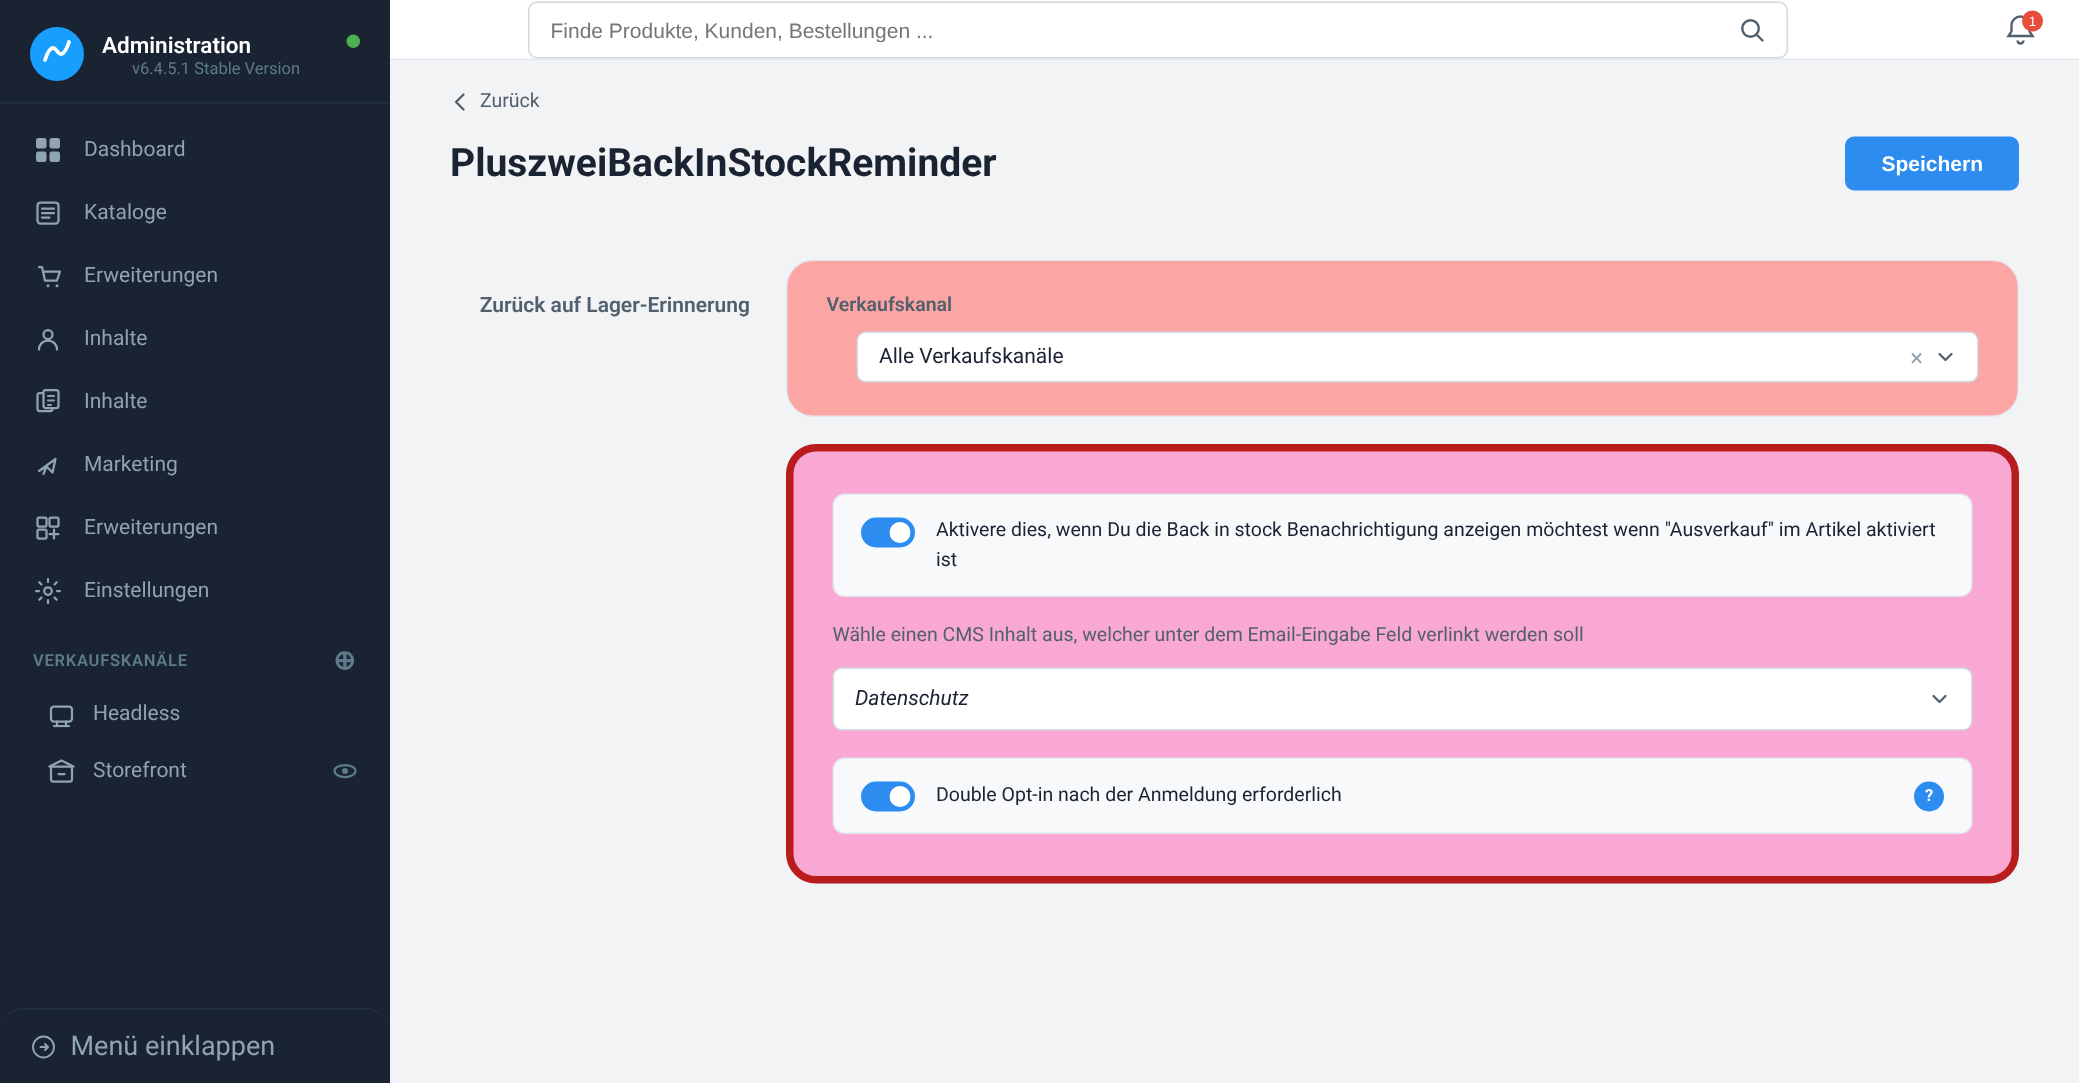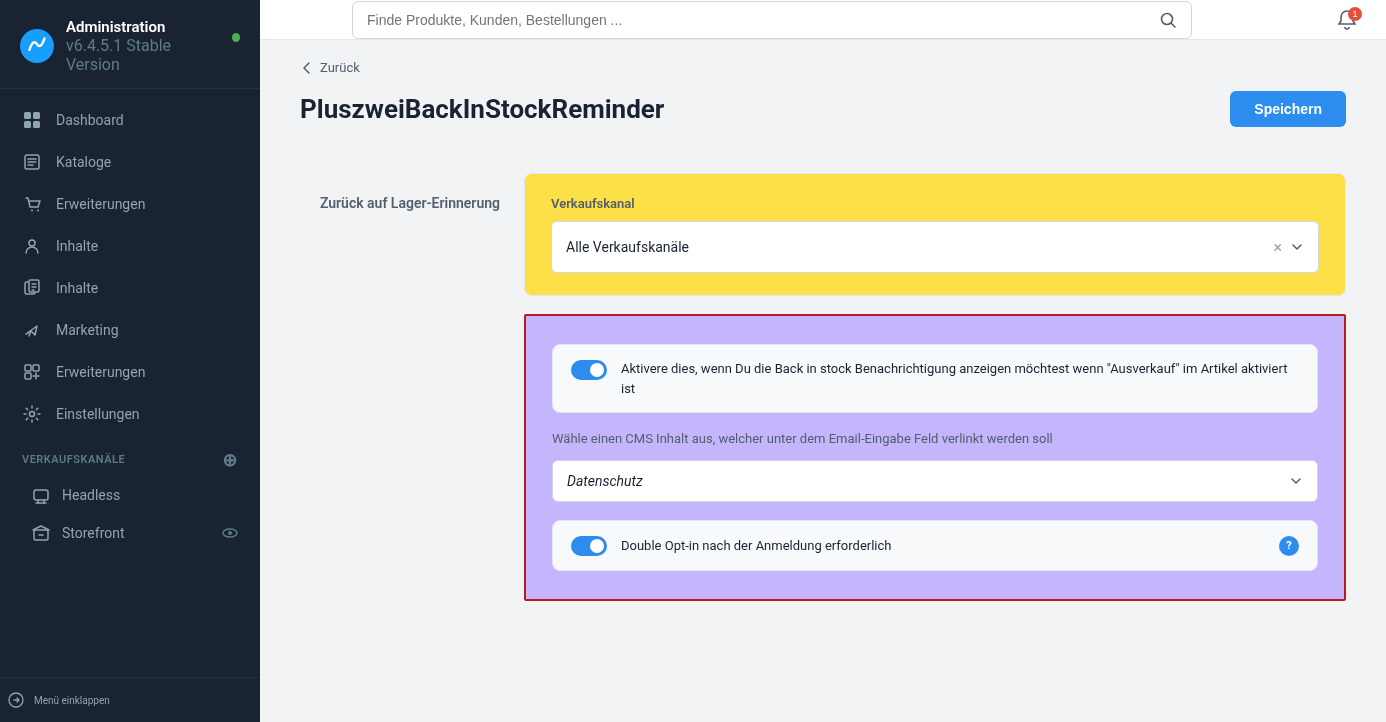--- a/index.html
+++ b/index.html
@@ -21,21 +21,21 @@
       align-items: center;
       gap: 12px;
       border-bottom: 1px solid #243043;
     }
     .sidebar-logo {
       width: 36px;
       height: 36px;
     }
     .sidebar-title-block { display: flex; flex-direction: column; }
     .sidebar-title { color: #fff; font-size: 15px; font-weight: 600; }
-    .sidebar-version { color: #5c7a8a; font-size: 16px; }
+    .sidebar-version { color: #5c7a8a; font-size: 11px; margin-left: 20px; }
     .sidebar-status-dot {
       width: 9px; height: 9px; background: #4caf50; border-radius: 50%;
       margin-left: auto; margin-top: -18px;
     }
     .sidebar-nav { flex: 1; overflow-y: auto; padding: 10px 0; }
     .nav-item {
       display: flex; align-items: center; gap: 14px;
       padding: 11px 22px; cursor: pointer; font-size: 14px; color: #8fa3b1;
       transition: background 0.15s;
     }
@@ -47,23 +47,23 @@
       display: flex; align-items: center; justify-content: space-between;
     }
     .nav-section-title .plus-icon { font-size: 18px; color: #5c7a8a; cursor: pointer; }
     .sub-nav-item {
       display: flex; align-items: center; gap: 12px;
       padding: 10px 22px 10px 32px; cursor: pointer; font-size: 14px; color: #8fa3b1;
     }
     .sub-nav-item .sub-nav-icon { width: 18px; height: 18px; flex-shrink: 0; }
     .sub-nav-eye { margin-left: auto; color: #5c7a8a; }
     .sidebar-footer {
-      padding: 14px 8px; border-top: 1px solid #243043;
+      padding: 14px 21px; border-top: 1px solid #243043;
       display: flex; align-items: center; gap: 10px;
-      color: #8fa3b1; font-size: 10px; cursor: pointer;
+      color: #8fa3b1; font-size: 18px; cursor: pointer; border-radius: 16px;
     }
 
     
     .main { flex: 1; display: flex; flex-direction: column; overflow: hidden; }
 
     
     .topbar {
       background: #fff; border-bottom: 1px solid #e3e8ee;
       padding: 10px 28px; display: flex; align-items: center; gap: 16px;
       height: 40px;
@@ -101,32 +101,32 @@
       display: flex; align-items: center; justify-content: space-between; margin-bottom: 46px;
     }
     .page-title { font-size: 26px; font-weight: 700; color: #1a2332; }
 
     .save-button {
       background: #2d8cf0; color: #fff; border: none; border-radius: 6px;
       padding: 10px 24px; font-size: 14px; font-weight: 600; cursor: pointer;
     }
 
     .card {
-      background: #fde047; border: 1px solid #e3e8ee; border-radius: 8px;
+      background: #fca5a5; border: 1px solid #e3e8ee; border-radius: 18px;
       margin-bottom: 18px; overflow: hidden;
     }
     .card-inner { padding: 22px 26px; }
 
     .form-label {
       font-size: 13px; font-weight: 600; color: #52606d; margin-bottom: 10px;
     }
     .select-wrapper {
       border: 1px solid #d1d8e0; border-radius: 6px;
-      display: flex; align-items: center; padding: 0 14px; height: 52px;
-      background: #fff; cursor: pointer;
+      display: flex; align-items: center; padding: 0 14px; height: 34px;
+      background: #fff; cursor: pointer; margin-left: 20px;
     }
     .select-value { flex: 1; font-size: 14px; color: #1a2332; }
     .select-clear { color: #8fa3b1; cursor: pointer; font-size: 16px; margin-right: 8px; }
     .select-chevron { color: #52606d; font-size: 14px; }
 
     .toggle-row {
       background: #f7f9fb; border: 1px solid #e3e8ee; border-radius: 8px;
       padding: 14px 18px; display: flex; align-items: flex-start; gap: 14px;
       margin-bottom: 18px;
     }
@@ -140,21 +140,21 @@
     .toggle-slider {
       position: absolute; cursor: pointer; top: 0; left: 0; right: 0; bottom: 0;
       background: #2d8cf0; border-radius: 20px; transition: 0.2s;
     }
     .toggle-slider:before {
       position: absolute; content: ""; height: 14px; width: 14px;
       left: 3px; bottom: 3px; background: #fff; border-radius: 50%; transition: 0.2s;
       transform: translateX(16px);
     }
 
-    .section-card { background: #c4b5fd; border: 2px solid #b91c1c; border-radius: 2px; padding: 28px 26px; }
+    .section-card { background: #f9a8d4; border: 5px solid #b91c1c; border-radius: 20px; padding: 28px 26px; }
 
     .cms-label { font-size: 13px; color: #52606d; margin-bottom: 14px; }
 
     .dropdown-select {
       border: 1px solid #d1d8e0; border-radius: 6px;
       display: flex; align-items: center; padding: 0 14px; height: 42px;
       background: #fff; cursor: pointer; margin-bottom: 18px; font-style: italic;
     }
     .dropdown-value { flex: 1; font-size: 14px; color: #1a2332; }
     .dropdown-chevron { color: #52606d; font-size: 14px; }

